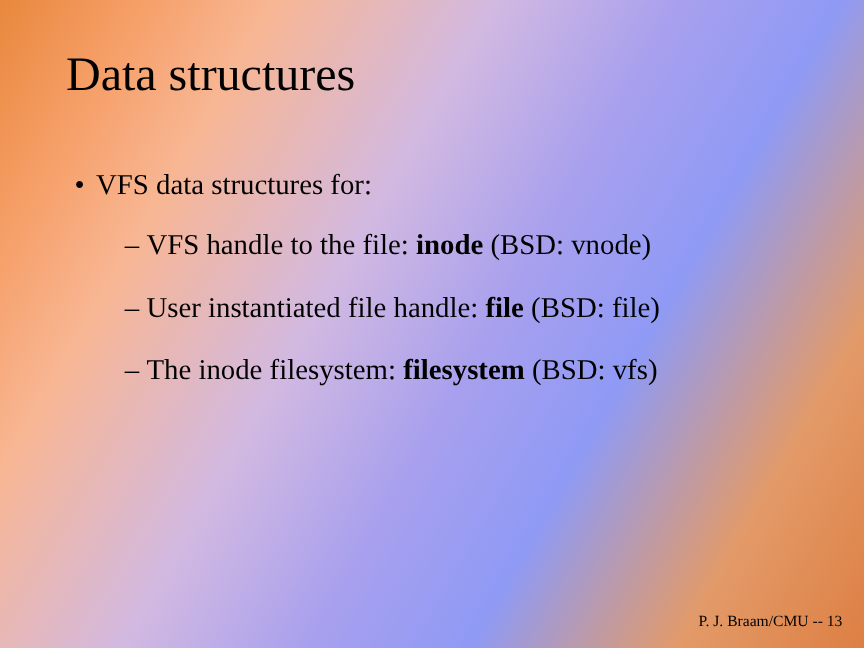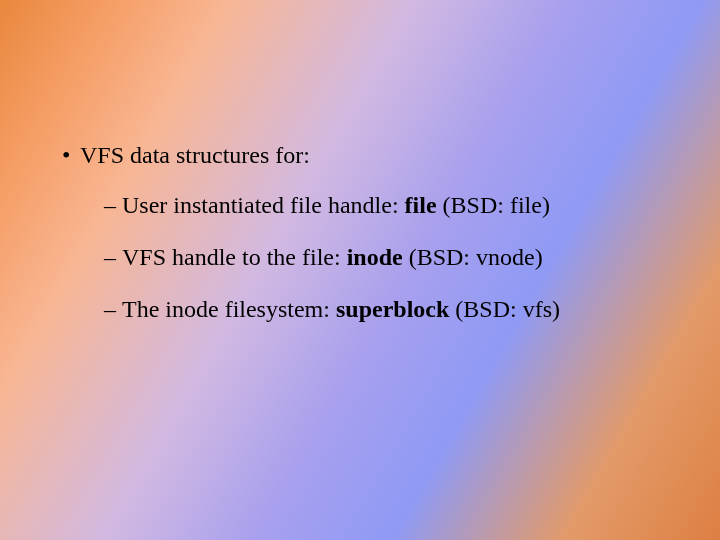--- a/index.html
+++ b/index.html
@@ -63,36 +63,38 @@
     bottom: 14px;
     right: 18px;
     font-size: 13px;
   }
 </style>
 </head>
 <body>
 
 <div class="slide">
 
+  <div class="title">Data structures</div>
 
   <div class="content">
 
     <div class="l1">
       <span class="l1-marker">•</span><span>VFS data structures for:</span>
     </div>
 
     <div class="l2">
+      <span class="l2-marker">–</span><span>VFS handle to the file: </span><span class="bold">inode</span><span> (BSD: vnode)</span>
+    </div>
+
+    <div class="l2">
       <span class="l2-marker">–</span><span>User instantiated file handle: </span><span class="bold">file</span><span> (BSD: file)</span>
     </div>
 
     <div class="l2">
-      <span class="l2-marker">–</span><span>VFS handle to the file: </span><span class="bold">inode</span><span> (BSD: vnode)</span>
-    </div>
-
-    <div class="l2">
-      <span class="l2-marker">–</span><span>The inode filesystem: </span><span class="bold">superblock</span><span> (BSD: vfs)</span>
+      <span class="l2-marker">–</span><span>The inode filesystem: </span><span class="bold">filesystem</span><span> (BSD: vfs)</span>
     </div>
 
 
   </div>
 
+  <div class="footer">P. J. Braam/CMU  -- 13</div>
 
 </div>
 
 </body></html>

